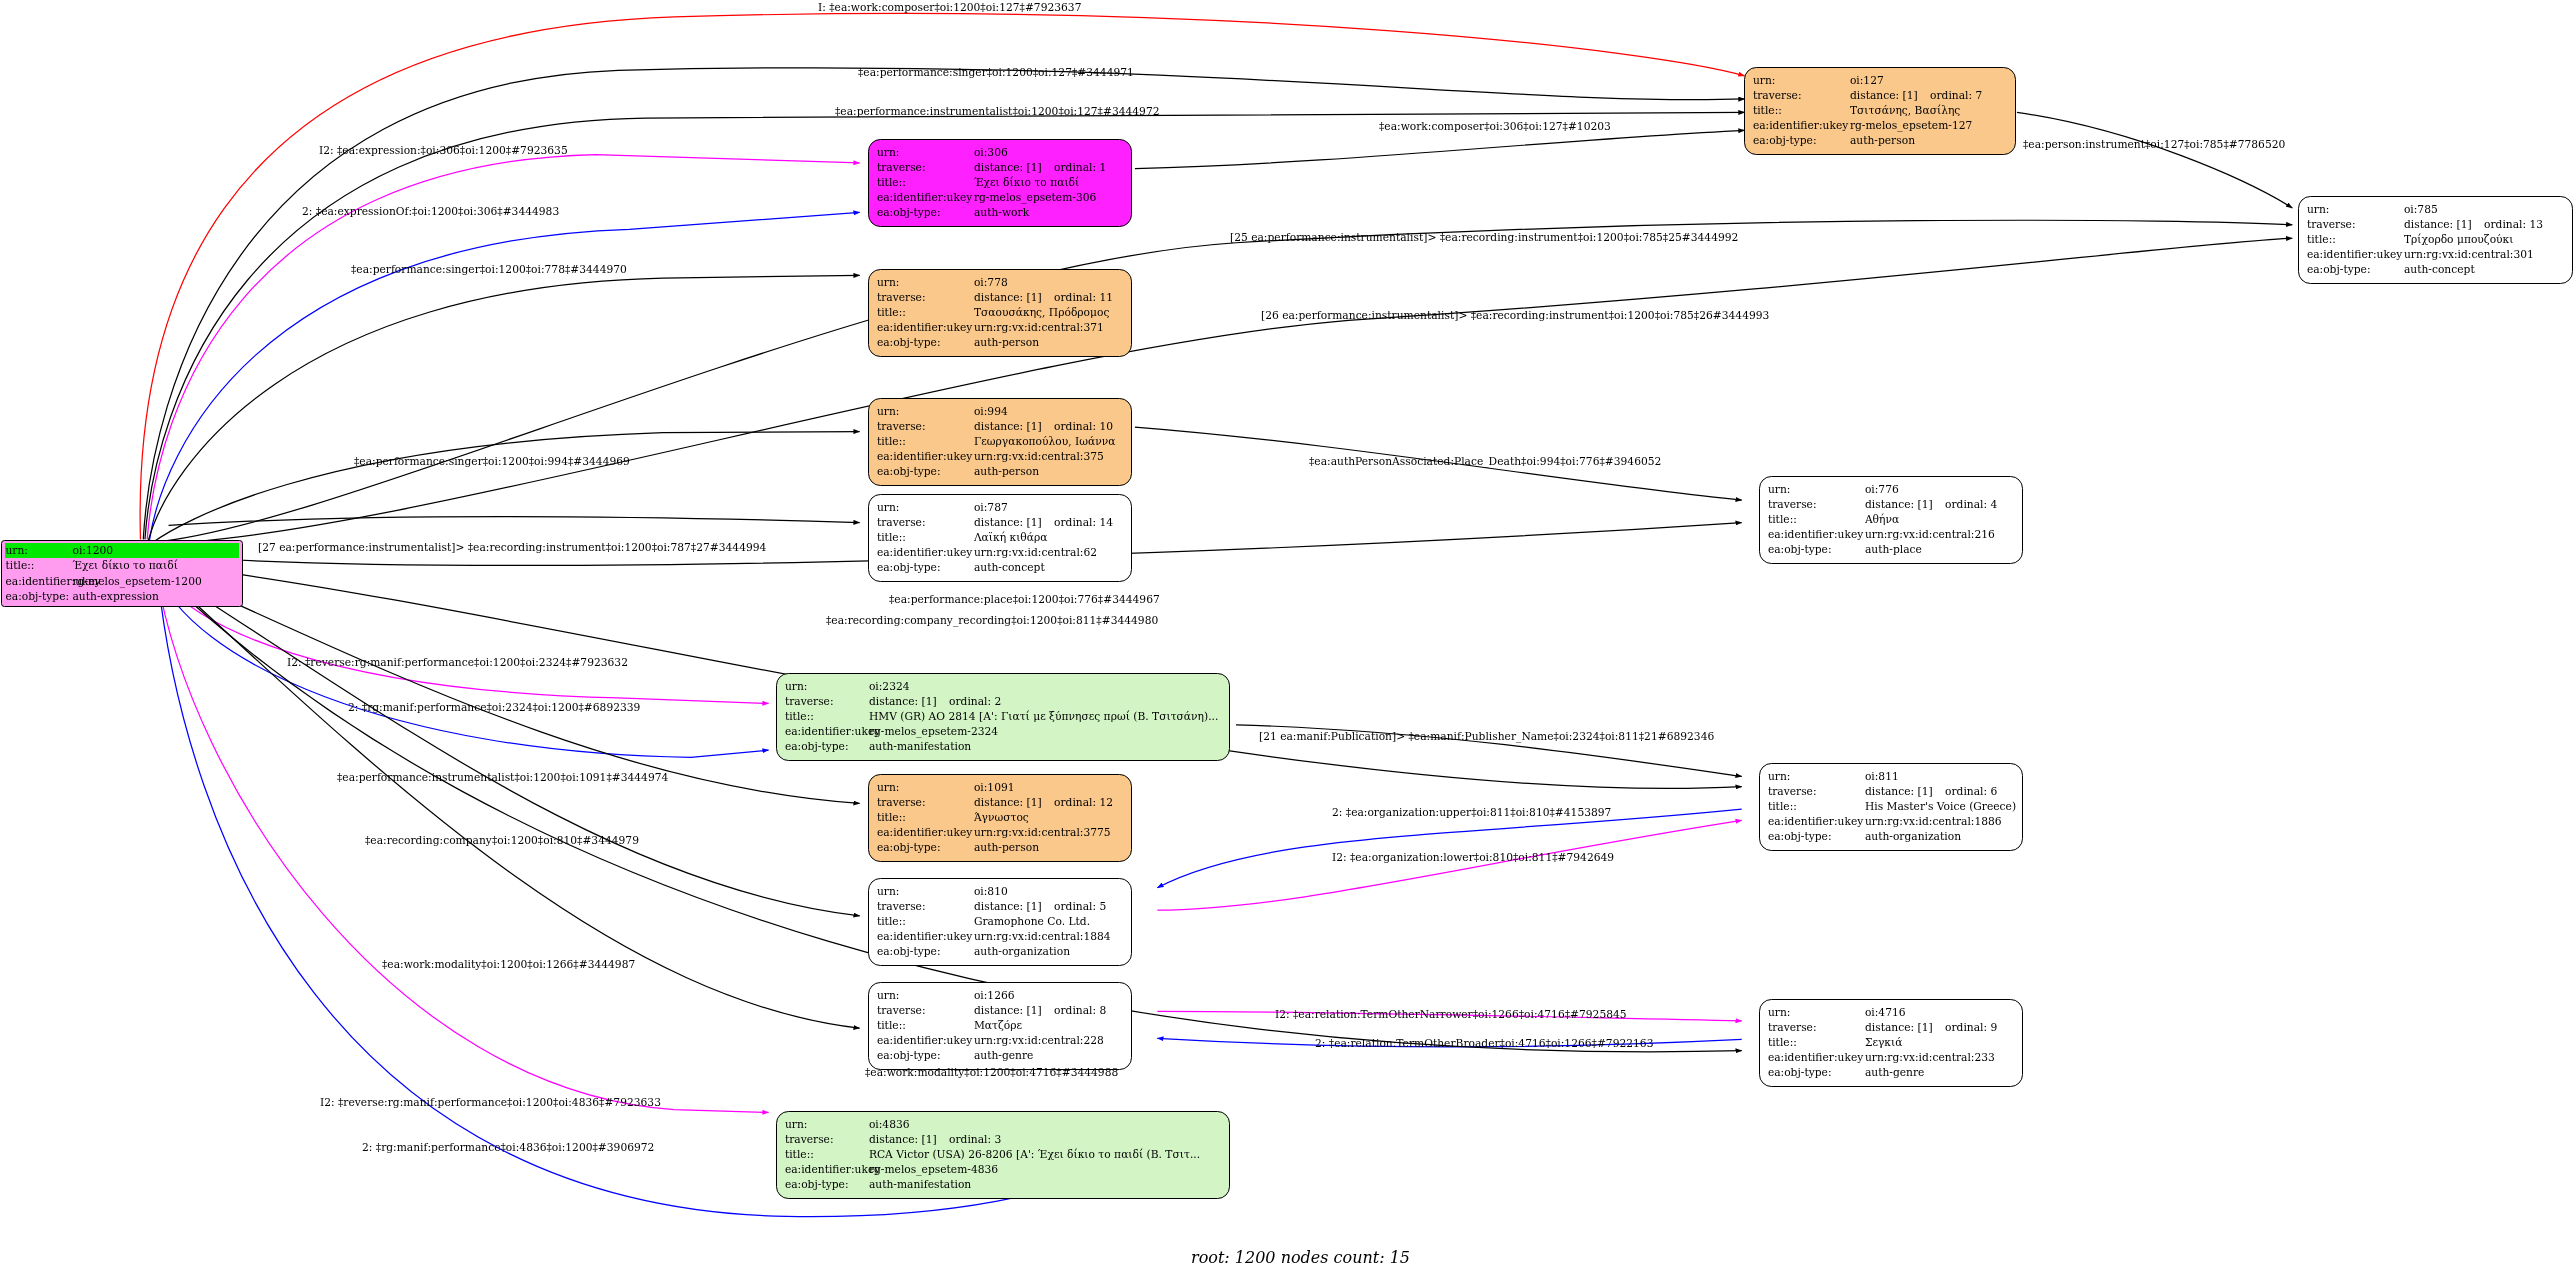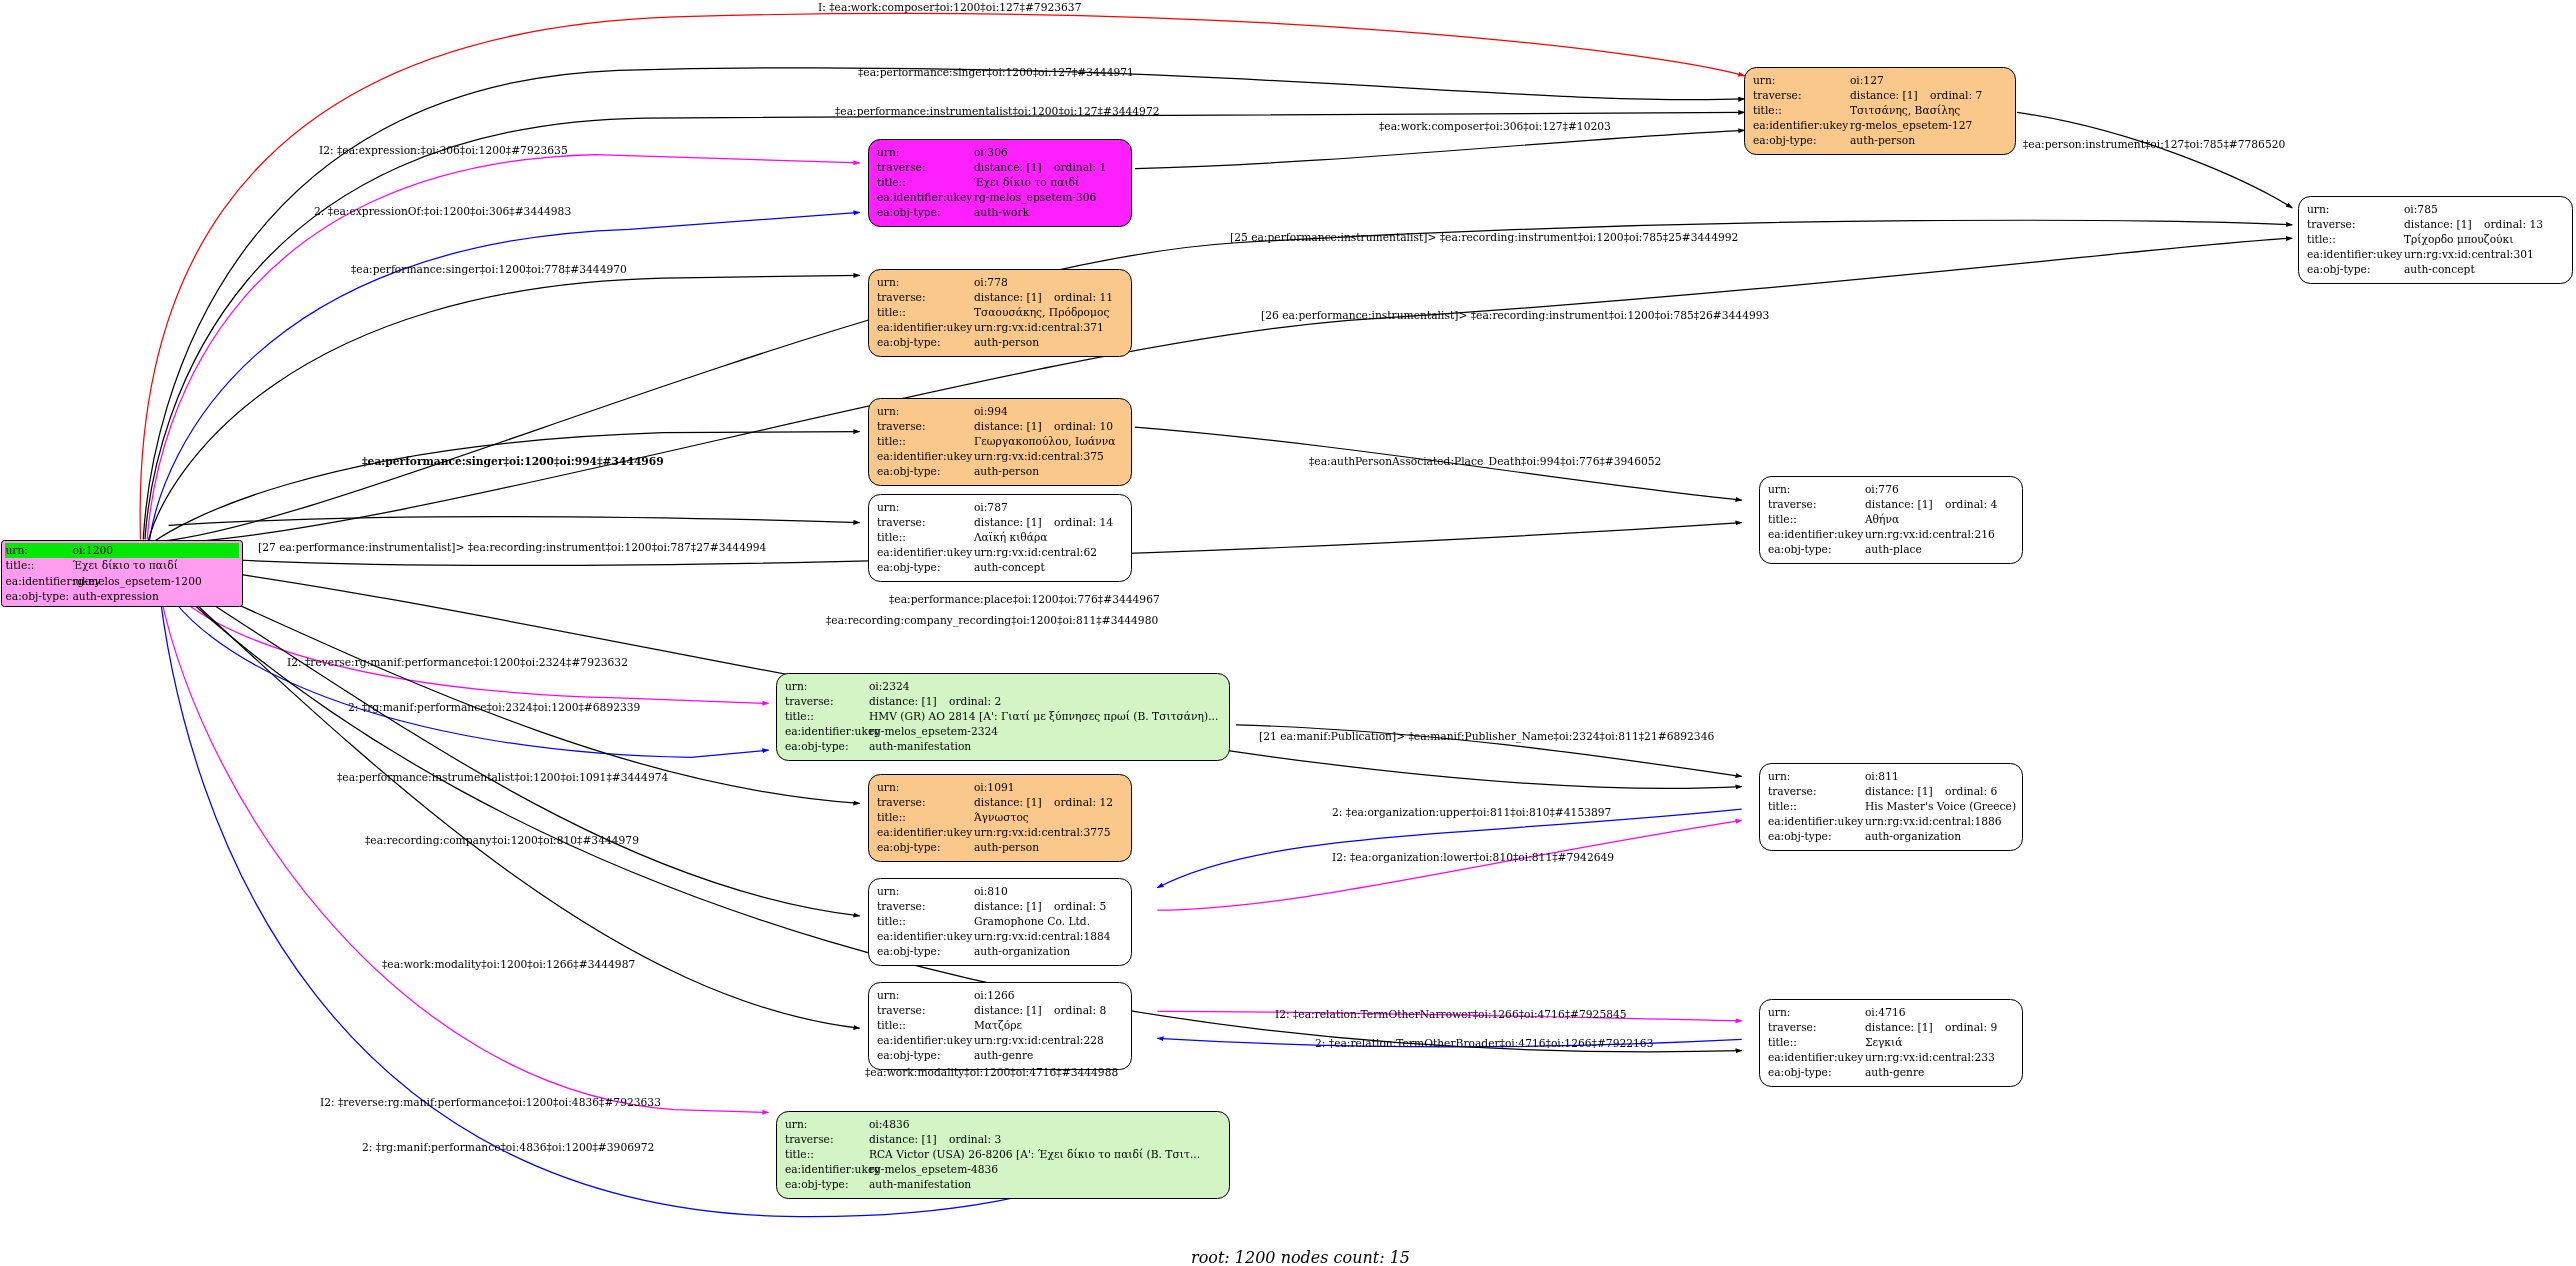--- a/index.html
+++ b/index.html
@@ -453,25 +453,25 @@
       <span class="v">auth-genre</span>
     </div>
   </div>
 
   <div class="elabel" style="left:818px;top:1.1px;">I: ‡ea:work:composer‡oi:1200‡oi:127‡#7923637</div>
   <div class="elabel" style="left:858px;top:66px;">‡ea:performance:singer‡oi:1200‡oi:127‡#3444971</div>
   <div class="elabel" style="left:835px;top:105px;text-align:center;">‡ea:performance:instrumentalist‡oi:1200‡oi:127‡#3444972</div>
   <div class="elabel" style="left:1379px;top:120px;">‡ea:work:composer‡oi:306‡oi:127‡#10203</div>
   <div class="elabel" style="left:2023px;top:138px;">‡ea:person:instrument‡oi:127‡oi:785‡#7786520</div>
   <div class="elabel" style="left:319px;top:144px;">I2: ‡ea:expression:‡oi:306‡oi:1200‡#7923635</div>
-  <div class="elabel" style="left:314px;top:205px;text-align:right;">2: ‡ea:expressionOf:‡oi:1200‡oi:306‡#3444983</div>
+  <div class="elabel" style="left:302px;top:205px;text-align:right;">2: ‡ea:expressionOf:‡oi:1200‡oi:306‡#3444983</div>
   <div class="elabel" style="left:351px;top:263px;">‡ea:performance:singer‡oi:1200‡oi:778‡#3444970</div>
   <div class="elabel" style="left:1230px;top:231px;">[25 ea:performance:instrumentalist]&gt; ‡ea:recording:instrument‡oi:1200‡oi:785‡25#3444992</div>
   <div class="elabel" style="left:1230px;top:309px;padding-left:31px;">[26 ea:performance:instrumentalist]&gt; ‡ea:recording:instrument‡oi:1200‡oi:785‡26#3444993</div>
-  <div class="elabel" style="left:362px;top:455px;font-weight:bold;">‡ea:performance:singer‡oi:1200‡oi:994‡#3444969</div>
+  <div class="elabel" style="left:354px;top:455px;">‡ea:performance:singer‡oi:1200‡oi:994‡#3444969</div>
   <div class="elabel" style="left:1309px;top:455px;">‡ea:authPersonAssociated:Place_Death‡oi:994‡oi:776‡#3946052</div>
   <div class="elabel" style="left:258px;top:541px;">[27 ea:performance:instrumentalist]&gt; ‡ea:recording:instrument‡oi:1200‡oi:787‡27#3444994</div>
   <div class="elabel" style="left:858px;top:593px;margin-left:31px;">‡ea:performance:place‡oi:1200‡oi:776‡#3444967</div>
   <div class="elabel" style="left:826px;top:614px;">‡ea:recording:company_recording‡oi:1200‡oi:811‡#3444980</div>
   <div class="elabel" style="left:287px;top:656px;">I2: ‡reverse:rg:manif:performance‡oi:1200‡oi:2324‡#7923632</div>
   <div class="elabel" style="left:348px;top:701px;">2: ‡rg:manif:performance‡oi:2324‡oi:1200‡#6892339</div>
   <div class="elabel" style="left:337px;top:771px;">‡ea:performance:instrumentalist‡oi:1200‡oi:1091‡#3444974</div>
   <div class="elabel" style="left:1259px;top:730px;">[21 ea:manif:Publication]&gt; ‡ea:manif:Publisher_Name‡oi:2324‡oi:811‡21#6892346</div>
   <div class="elabel" style="left:365px;top:834px;">‡ea:recording:company‡oi:1200‡oi:810‡#3444979</div>
   <div class="elabel" style="left:1332px;top:806px;">2: ‡ea:organization:upper‡oi:811‡oi:810‡#4153897</div>

